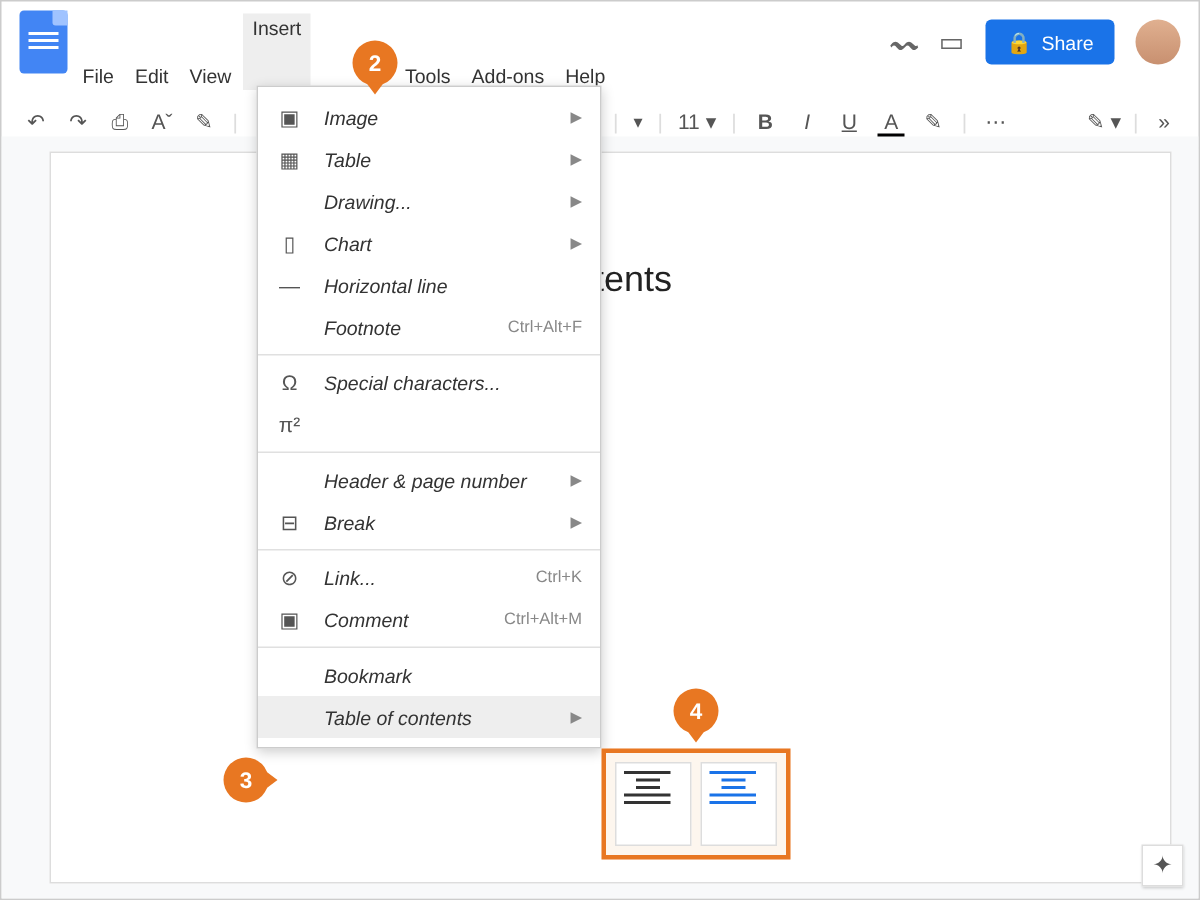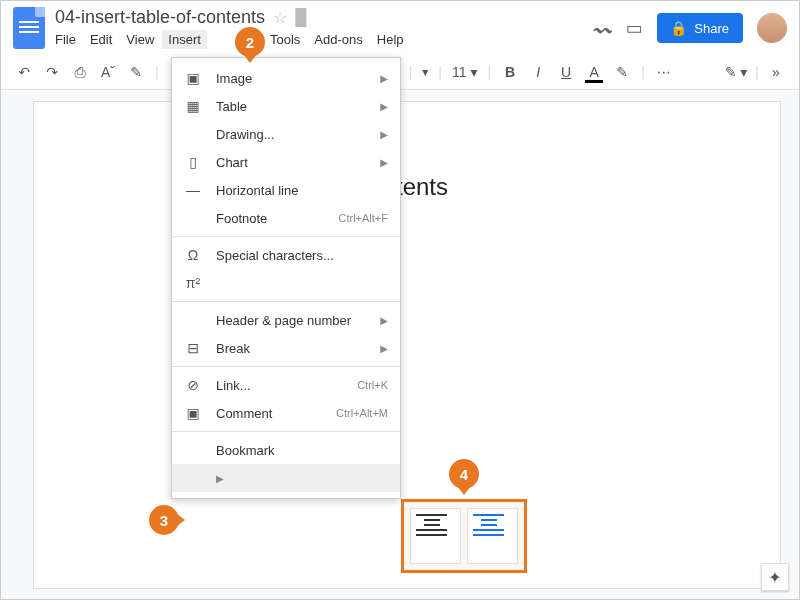--- a/index.html
+++ b/index.html
@@ -6,21 +6,21 @@
   body { width: 800px; height: 600px; background: #fff; position: relative; overflow: hidden; border: 1px solid #ccc; }
   .header { display: flex; align-items: flex-start; padding: 6px 12px 0 12px; }
   .docs-icon { width: 32px; height: 42px; background: #4285f4; border-radius: 3px; position: relative; margin-right: 10px; }
   .docs-icon::before { content: ""; position: absolute; top: 0; right: 0; width: 10px; height: 10px; background: #a0c3ff; border-bottom-left-radius: 2px; }
   .docs-icon::after { content: ""; position: absolute; left: 6px; right: 6px; top: 14px; height: 14px; background: repeating-linear-gradient(#fff 0 2px, transparent 2px 5px); }
   .doc-title-area { flex: 1; }
   .doc-title { display: flex; align-items: center; gap: 8px; }
   .doc-title-text { font-size: 18px; color: #444; }
   .star-icon, .folder-icon { color: #bbb; font-size: 16px; }
   .menus { display: flex; gap: 14px; font-size: 13px; color: #333; margin-top: 4px; }
-  .menu-item { cursor: pointer; }
+  .menu-item { cursor: pointer; margin-top: 32px; }
   .menu-item.active { background: #eee; padding: 2px 6px; margin: -2px -6px; }
   .header-actions { display: flex; align-items: center; gap: 14px; padding-top: 6px; }
   .trend-icon, .comment-btn { color: #666; font-size: 18px; }
   .share-btn { background: #1a73e8; color: #fff; border-radius: 4px; padding: 7px 14px; font-size: 13px; font-weight: 500; display: flex; align-items: center; gap: 6px; }
   .share-btn .lock-icon { font-size: 14px; }
   .avatar { width: 30px; height: 30px; border-radius: 50%; background: linear-gradient(#e0b090, #c89070); }
   .toolbar { display: flex; align-items: center; gap: 10px; padding: 8px 14px; border-bottom: 1px solid #e0e0e0; margin-top: 6px; color: #555; font-size: 14px; }
   .tb-sep { color: #ddd; }
   .tb-item { width: 18px; height: 18px; display: flex; align-items: center; justify-content: center; }
   .tb-btn { display: flex; align-items: center; gap: 3px; font-size: 12px; }
@@ -30,21 +30,21 @@
   .toolbar-right { margin-left: auto; display: flex; align-items: center; gap: 8px; }
   .pen-icon { color: #555; }
   .doc-canvas { position: absolute; top: 100px; left: 32px; right: 18px; bottom: 10px; background: #fff; border: 1px solid #ddd; }
   .doc-canvas-bg { position: absolute; top: 90px; left: 0; right: 0; bottom: 0; background: #f8f9fa; }
   .page-content { position: absolute; top: 172px; left: 0; right: 0; text-align: center; font-size: 24px; color: #222; }
   
   .dropdown { position: absolute; top: 56px; left: 170px; width: 230px; background: #fff; border: 1px solid #ccc; box-shadow: 0 2px 8px rgba(0,0,0,.2); z-index: 10; font-size: 13px; color: #333; padding: 6px 0; }
   .dd-item { display: flex; align-items: center; padding: 5px 12px; gap: 14px; cursor: pointer; position: relative; }
   .dd-item:hover, .dd-item.highlighted { background: #eee; }
   .dd-icon { width: 18px; height: 18px; display: flex; align-items: center; justify-content: center; color: #555; font-size: 14px; }
-  .dd-label { flex: 1; }
+  .dd-label { flex: 1; font-style: italic; }
   .dd-shortcut { color: #888; font-size: 11px; }
   .dd-arrow { color: #888; font-size: 10px; }
   .dd-sep { height: 1px; background: #e0e0e0; margin: 4px 0; }
   
   .callout { position: absolute; width: 30px; height: 30px; background: #e87722; border-radius: 50%; color: #fff; font-weight: bold; font-size: 15px; display: flex; align-items: center; justify-content: center; z-index: 30; }
   .callout::after { content: ""; position: absolute; bottom: -6px; left: 50%; transform: translateX(-50%); width: 0; height: 0; border-left: 6px solid transparent; border-right: 6px solid transparent; border-top: 8px solid #e87722; }
   .callout.c3::after { left: auto; right: -6px; bottom: auto; top: 50%; transform: translateY(-50%); border: none; border-top: 6px solid transparent; border-bottom: 6px solid transparent; border-left: 8px solid #e87722; }
   
   .toc-submenu { position: absolute; top: 498px; left: 400px; width: 126px; height: 74px; background: #fdf6ee; border: 3px solid #e87722; z-index: 20; display: flex; padding: 6px; gap: 6px; }
   .toc-opt { flex: 1; background: #fff; border: 1px solid #ddd; display: flex; flex-direction: column; padding: 5px; gap: 3px; }
@@ -53,25 +53,20 @@
   .toc-opt .ln.sm { width: 40%; margin-left: 8px; }
   .toc-opt.blue .ln { background: #1a73e8; }
   .explore-btn { position: absolute; bottom: 8px; right: 10px; width: 28px; height: 28px; background: #fff; border: 1px solid #ddd; box-shadow: 0 1px 2px rgba(0,0,0,.2); display: flex; align-items: center; justify-content: center; color: #555; }
 </style>
 </head>
 <body>
 
 <div class="header">
   <div class="docs-icon"></div>
   <div class="doc-title-area">
-    <div class="doc-title">
-      <span class="doc-title-text">04-insert-table-of-contents</span>
-      <span class="star-icon">☆</span>
-      <span class="folder-icon">▉</span>
-    </div>
     <div class="menus">
       <span class="menu-item">File</span>
       <span class="menu-item">Edit</span>
       <span class="menu-item">View</span>
       <span class="menu-item active">Insert</span>
       <span class="menu-item" style="visibility:hidden">Format</span>
       <span class="menu-item">Tools</span>
       <span class="menu-item">Add-ons</span>
       <span class="menu-item">Help</span>
     </div>
@@ -178,20 +173,21 @@
       <span class="dd-label">Comment</span>
       <span class="dd-shortcut">Ctrl+Alt+M</span>
     </div>
   <div class="dd-sep"></div>
   <div class="dd-item">
       <span class="dd-icon"></span>
       <span class="dd-label">Bookmark</span>
     </div>
   <div class="dd-item highlighted">
       <span class="dd-icon"></span>
+      <span class="dd-label">Table of contents</span>
       <span class="dd-arrow">▶</span>
     </div>
 </div>
 
 <div class="toc-submenu">
   <div class="toc-opt">
     <div class="ln m"></div>
       <div class="ln sm"></div>
       <div class="ln sm"></div>
       <div class="ln m"></div>

